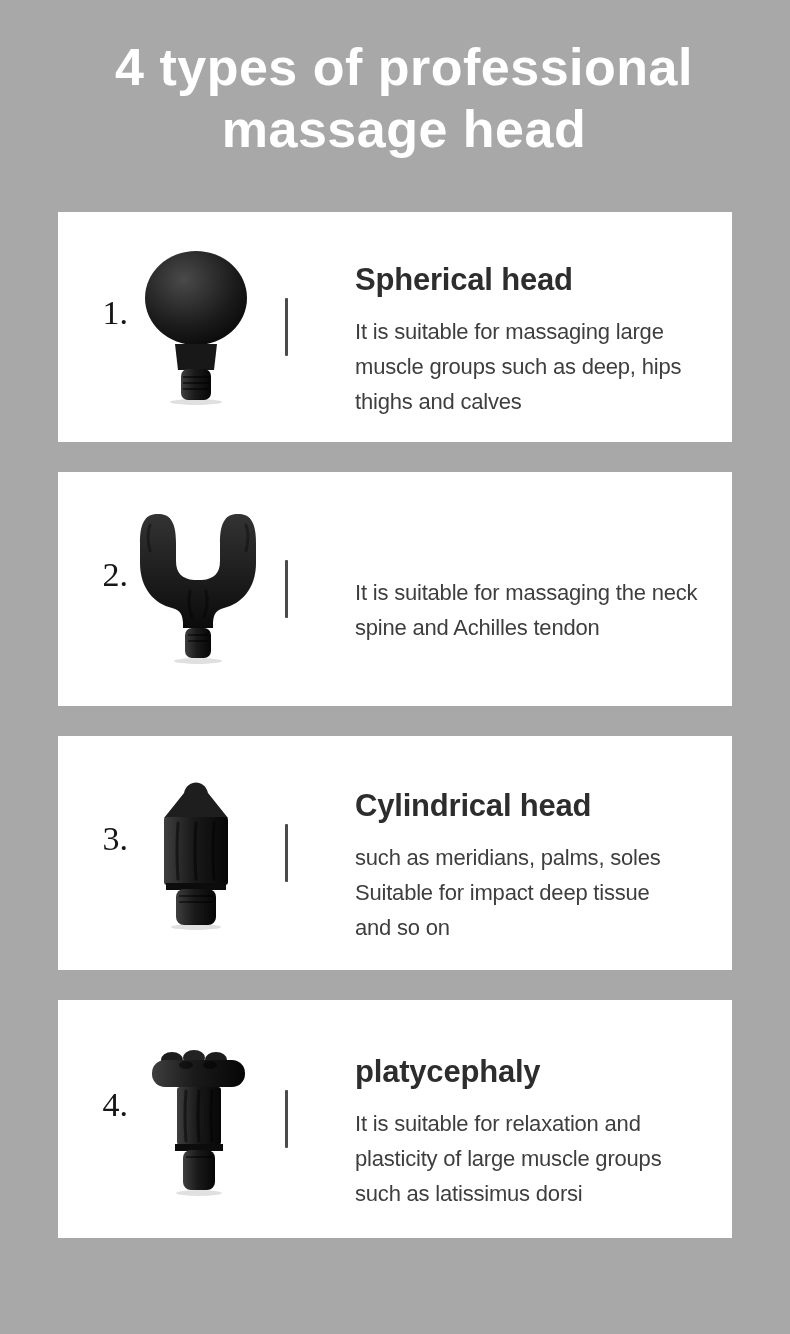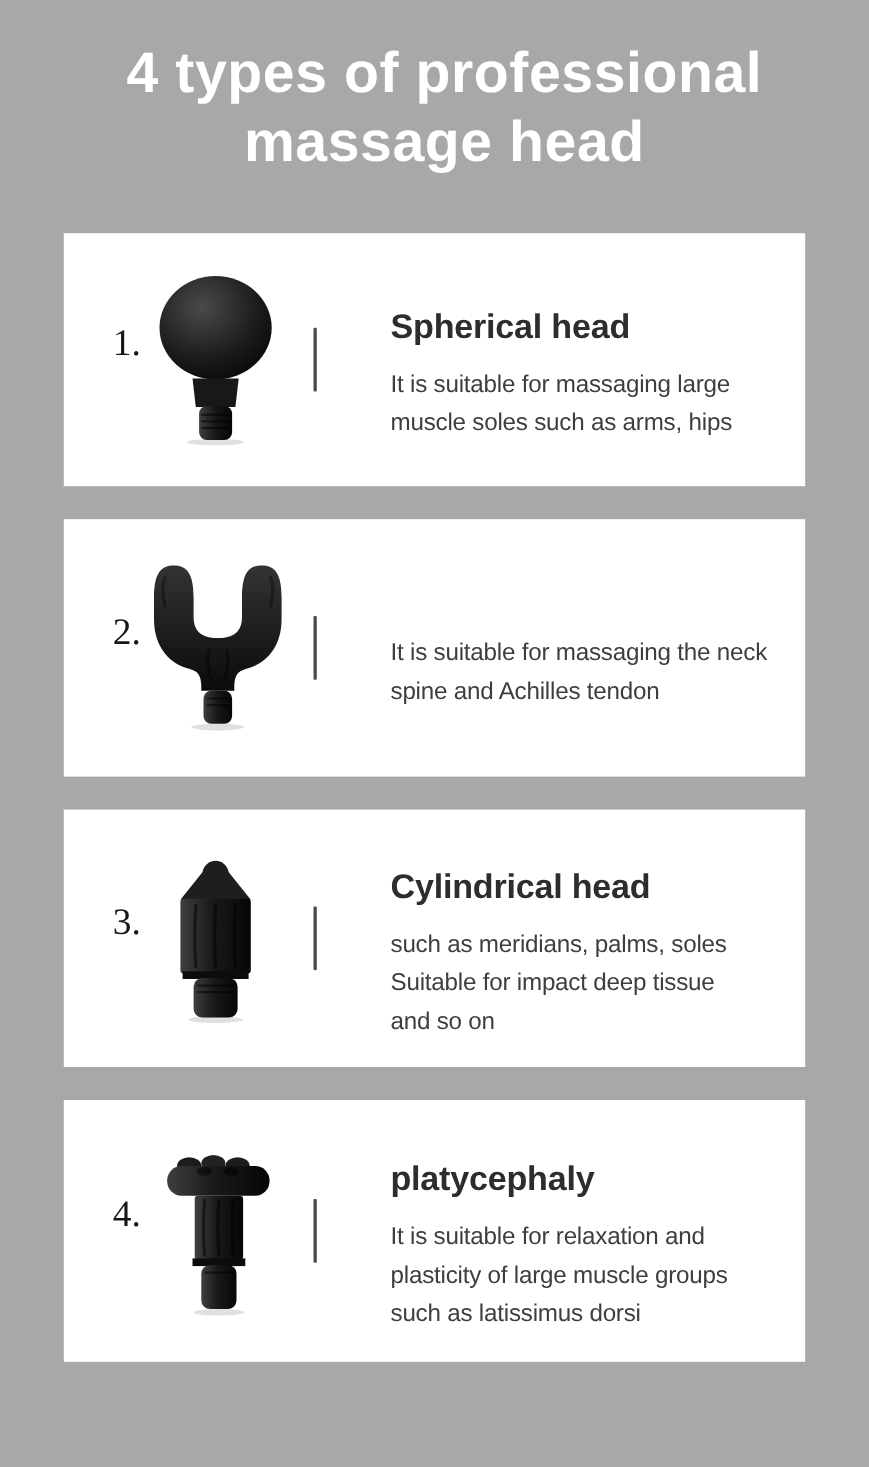--- a/index.html
+++ b/index.html
@@ -88,21 +88,22 @@
           <line x1="55" y1="134" x2="81" y2="134" stroke="#000" stroke-width="2" opacity="0.55"></line>
           <line x1="55" y1="140" x2="81" y2="140" stroke="#000" stroke-width="2" opacity="0.55"></line>
           <ellipse cx="68" cy="153" rx="26" ry="3" fill="#000" opacity="0.12"></ellipse>
         </svg>
       </div>
       <div class="divider"></div>
       <div class="text">
         <h2 class="card-title">Spherical head</h2>
         <div class="desc">
           <div>It is suitable for massaging large</div>
-          <div>muscle soles such as arms, hips</div>
+          <div>muscle groups such as deep, hips</div>
+          <div>thighs and calves</div>
         </div>
       </div>
     </div>
 
     <div class="card">
       <div class="num">2.</div>
       <div class="img-box">
         <svg viewBox="0 0 140 156">
           <path d="M12,32 C12,9 19,3 30,3 C41,3 48,9 48,32 L48,50
                    C48,62 54,68 66,69 L74,69 C86,68 92,62 92,50 L92,32

